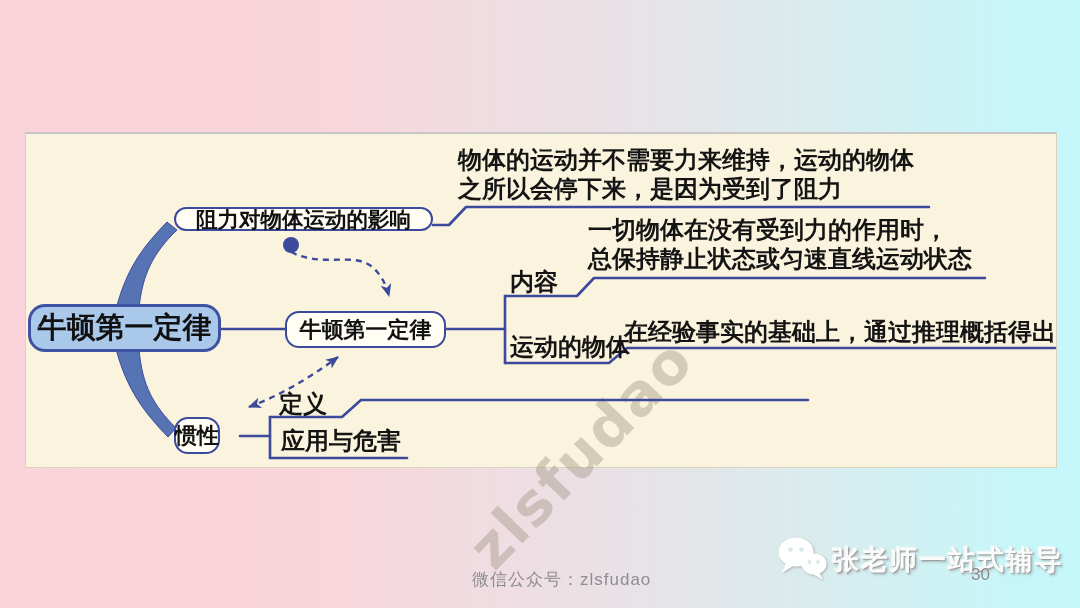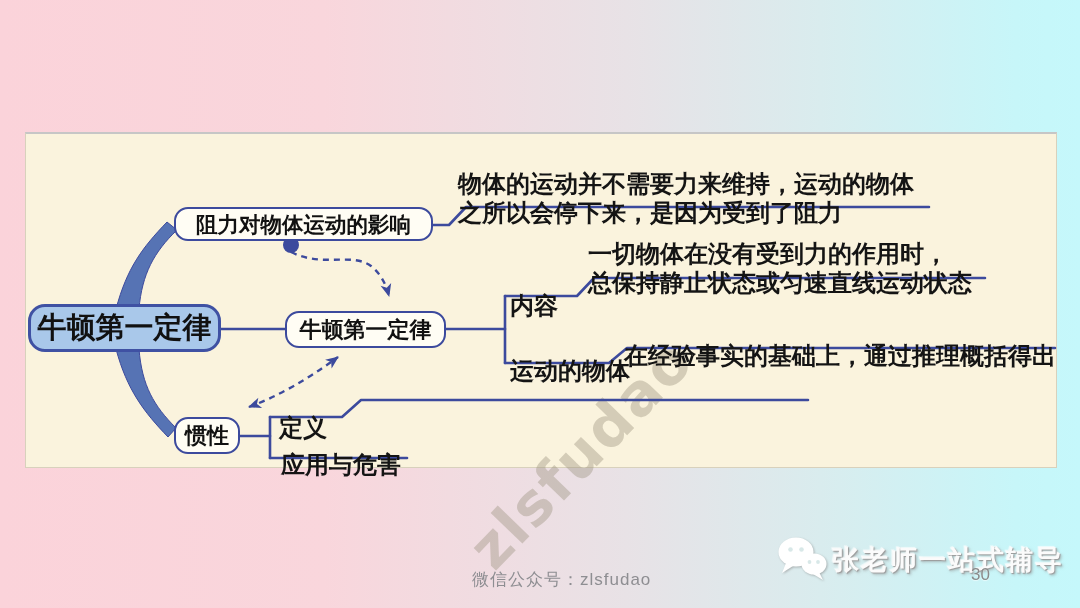--- a/index.html
+++ b/index.html
@@ -10,21 +10,21 @@
     background:#faf3dd;border:1px solid rgba(175,170,150,.45);border-top:2px solid #c6c6c6;box-sizing:border-box;}
   .watermark{position:absolute;left:415px;top:205px;width:280px;height:230px;
     display:flex;align-items:center;justify-content:center;
     transform:rotate(-46deg);font-family:"DejaVu Sans","Liberation Sans",sans-serif;
     font-size:58px;font-weight:600;color:rgba(151,141,121,.38);letter-spacing:2px;pointer-events:none;}
   svg.links{position:absolute;left:0;top:0;width:1080px;height:608px;}
   .node{position:absolute;display:flex;align-items:center;justify-content:center;
     box-sizing:border-box;font-weight:700;color:#111;background:#fffdf4;
     border:2.5px solid #3c4a9d;border-radius:14px;white-space:nowrap;}
   .node.root{background:#a9c8ea;border-width:3px;border-radius:17px;border-color:#3f51a3;}
-  .txt{position:absolute;font-weight:700;color:#141414;white-space:nowrap;line-height:29px;margin-top:24px;}
+  .txt{position:absolute;font-weight:700;color:#141414;white-space:nowrap;line-height:29px;}
   .footer-caption{position:absolute;font-family:"Liberation Sans","DejaVu Sans",sans-serif;
     color:#8e8e92;font-size:17px;letter-spacing:1px;}
   .brand{position:absolute;font-family:Liberation Mono, monospace;
     font-size:27px;font-weight:700;letter-spacing:2px;color:#fbfbfb;
     text-shadow:1px 1px 1px #9b9b9b,-1px -1px 1px rgba(255,255,255,.7),2px 2px 3px rgba(140,140,140,.55);}
   .pagenum{position:absolute;font-family:"Liberation Sans","DejaVu Sans",sans-serif;
     font-size:17px;color:#8a8a8a;text-shadow:0 1px 1px rgba(255,255,255,.6);}
   .wechat-icon{position:absolute;filter:drop-shadow(1px 1.5px 1px rgba(130,130,130,.55));}
 </style>
 </head>
@@ -60,23 +60,23 @@
     </g>
 
     <g fill="none" stroke="#3c4a9d" stroke-width="2.4" stroke-dasharray="6 5">
       <path d="M 291 252 C 322 268 352 252 371 266 C 382 275 386 285 389 296" marker-end="url(#ah)"></path>
       <path d="M 249 407 Q 292 391 338 357" marker-start="url(#ah)" marker-end="url(#ah)"></path>
     </g>
     <circle cx="291" cy="245" r="8" fill="#3c4a9d"></circle>
   </svg>
 
   <div class="node root" style="left:28px;top:304px;width:193px;height:48px;font-size:29px;">牛顿第一定律</div>
-  <div class="node" style="left:174px;top:207px;width:259px;height:34px;font-size:21.5px;">阻力对物体运动的影响</div>
+  <div class="node" style="left:174px;top:207px;width:259px;height:24px;font-size:21.5px;">阻力对物体运动的影响</div>
   <div class="node" style="left:285px;top:311px;width:161px;height:37px;font-size:22px;">牛顿第一定律</div>
-  <div class="node" style="left:174px;top:417px;width:66px;height:37px;font-size:22px;">惯性</div>
+  <div class="node" style="left:174px;top:417px;width:46px;height:37px;font-size:22px;">惯性</div>
 
   <div class="txt" style="left:458px;top:146px;font-size:24px;">
     <div>物体的运动并不需要力来维持，运动的物体</div>
     <div>之所以会停下来，是因为受到了阻力</div>
   </div>
 
   <div class="txt" style="left:588px;top:216px;font-size:24px;">
     <div>一切物体在没有受到力的作用时，</div>
     <div>总保持静止状态或匀速直线运动状态</div>
   </div>

